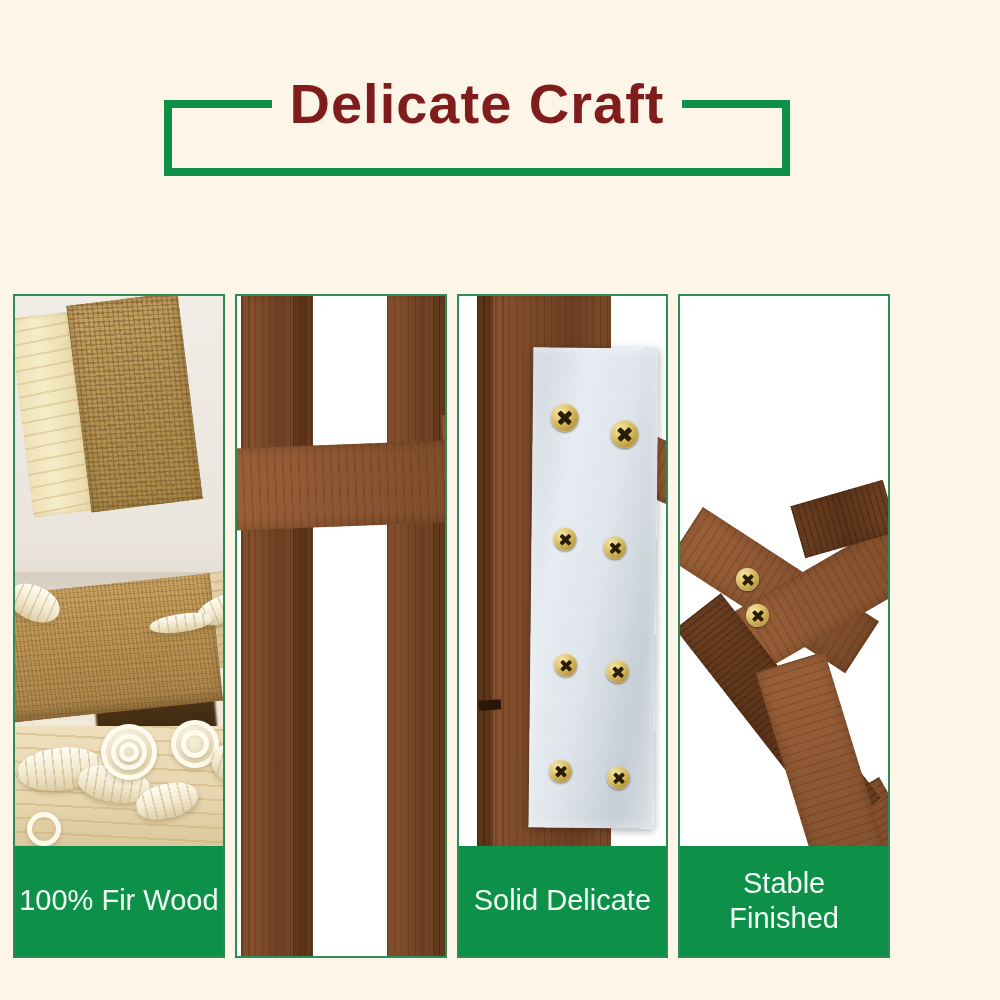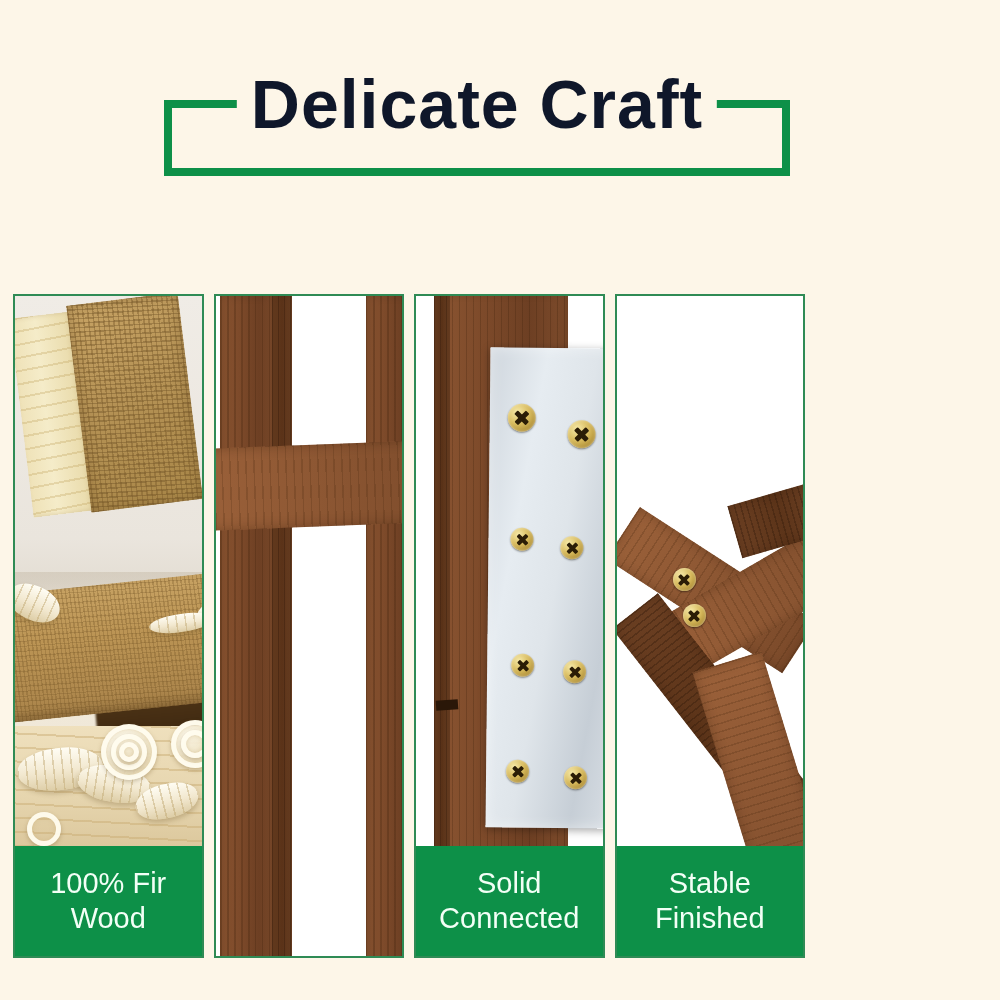--- a/index.html
+++ b/index.html
@@ -41,36 +41,36 @@
     background: #0d9048;
   }
   .frame-top-left  { left: 0;  width: 108px; }
   .frame-top-right { right: 0; width: 108px; }
 
   .header-title {
     position: absolute;
     left: 50%;
     top: 4px;
     transform: translate(-50%, -50%);
-    color: #0f172a;
-    font-size: 68px;
+    color: #7f1d1d;
+    font-size: 56px;
     font-weight: bold;
     letter-spacing: 1px;
     white-space: nowrap;
     background: #fdf6e8;
     padding: 0 14px;
     line-height: 1;
   }
 
   
   .panels {
     position: absolute;
     left: 13px;
     top: 294px;
-    width: 792px;
+    width: 877px;
     height: 664px;
     display: flex;
     gap: 10px;
   }
   .panel {
     position: relative;
     flex: 1 1 0;
     border: 2px solid #2f8b55;
     background: #ffffff;
     overflow: hidden;
@@ -363,21 +363,21 @@
           <div class="screw" style="left:18px;  top:56px;"></div>
           <div class="screw" style="left:78px;  top:72px;"></div>
           <div class="screw small" style="left:22px; top:180px;"></div>
           <div class="screw small" style="left:72px; top:188px;"></div>
           <div class="screw small" style="left:24px; top:306px;"></div>
           <div class="screw small" style="left:76px; top:312px;"></div>
           <div class="screw small" style="left:20px; top:412px;"></div>
           <div class="screw small" style="left:78px; top:418px;"></div>
         </div>
       </div>
-      <div class="caption single">Solid Connected</div>
+      <div class="caption single">Solid Delicate</div>
     </div>
 
     <div class="panel">
       <div class="panel-photo">
         <div class="p4-bg"></div>
         <div class="wood light p4-armL"></div>
 
         <div class="wood light p4-armR"></div>
         <div class="wood p4-legD"></div>
         <div class="wood dark p4-legA"></div>

